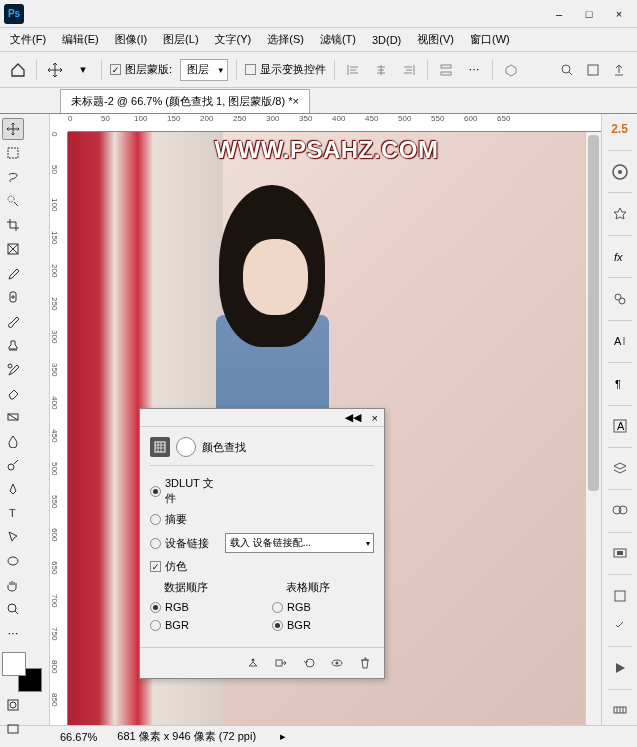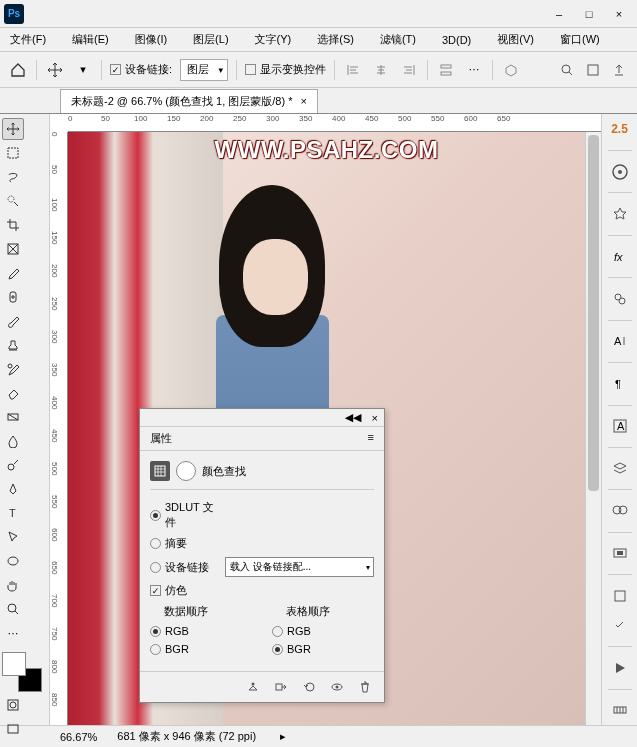--- a/index.html
+++ b/index.html
@@ -1,30 +1,30 @@
 <!DOCTYPE html>
 <html><head>
 <meta charset="utf-8">
 <style>
 * { margin: 0; padding: 0; box-sizing: border-box; font-family: "Microsoft YaHei", Arial, sans-serif; font-size: 11px; }
 body { background: #f0f0f0; width: 637px; height: 747px; overflow: hidden; }
 .titlebar { height: 28px; background: #f0f0f0; display: flex; align-items: center; padding: 0 4px; border-bottom: 1px solid #ccc; }
 .ps-logo { width: 20px; height: 20px; background: #001e36; color: #31a8ff; display: flex; align-items: center; justify-content: center; font-weight: bold; font-size: 10px; border-radius: 3px; }
 .window-controls { margin-left: auto; display: flex; gap: 2px; }
 .window-btn { width: 28px; height: 20px; display: flex; align-items: center; justify-content: center; cursor: pointer; }
-.menubar { height: 24px; display: flex; align-items: center; padding: 0 4px; gap: 14px; border-bottom: 1px solid #ccc; }
+.menubar { height: 24px; display: flex; align-items: center; padding: 0 4px; gap: 4px; border-bottom: 1px solid #ccc; }
 .menu-item { padding: 3px 6px; cursor: pointer; }
 .toolbar { height: 36px; display: flex; align-items: center; padding: 0 8px; gap: 8px; border-bottom: 1px solid #ccc; background: #f0f0f0; }
 .tb-icon { width: 20px; height: 20px; display: flex; align-items: center; justify-content: center; cursor: pointer; }
 .tb-sep { width: 1px; height: 20px; background: #ccc; }
 .tb-check { display: flex; align-items: center; gap: 4px; }
 .tb-select { height: 22px; padding: 0 18px 0 6px; background: #fff; border: 1px solid #aaa; position: relative; display: flex; align-items: center; }
 .tb-select::after { content: "▾"; position: absolute; right: 4px; font-size: 9px; }
 .doc-tab { height: 26px; display: flex; align-items: center; padding: 0 60px; background: #f0f0f0; border-bottom: 1px solid #888; }
-.tab { padding: 4px 10px; background: #fff; border: 1px solid #aaa; border-bottom: none; display: flex; align-items: center; gap: 8px; }
+.tab { padding: 4px 10px; background: #fff; border: 1px solid #aaa; border-bottom: none; display: flex; align-items: center; gap: 0; }
 .tab-close { cursor: pointer; }
 .main { display: flex; height: calc(747px - 28px - 24px - 36px - 26px - 22px); }
 .left-tools { width: 50px; background: #f0f0f0; padding: 4px 2px; display: flex; flex-wrap: wrap; gap: 2px; align-content: flex-start; border-right: 1px solid #ccc; }
 .tool { width: 22px; height: 22px; display: flex; align-items: center; justify-content: center; cursor: pointer; border-radius: 2px; position: relative; }
 .tool.active { background: #ddd; border: 1px solid #888; }
 .color-swatch { width: 40px; height: 40px; position: relative; margin-top: 6px; }
 .fg-color { width: 24px; height: 24px; background: #fff; border: 1px solid #888; position: absolute; top: 0; left: 0; z-index: 2; }
 .bg-color { width: 24px; height: 24px; background: #000; border: 1px solid #888; position: absolute; bottom: 0; right: 0; }
 .canvas-area { flex: 1; background: #fff; position: relative; overflow: hidden; }
 .ruler-h { height: 18px; background: #fff; border-bottom: 1px solid #888; position: relative; margin-left: 18px; overflow: hidden; }
@@ -100,21 +100,21 @@
   <div class="tb-sep"></div>
   <div class="tb-icon">
       <svg width="16" height="16" viewBox="0 0 16 16">
         <path d="M8 1v14M1 8h14M8 1l-2 2M8 1l2 2M8 15l-2-2M8 15l2-2M1 8l2-2M1 8l2 2M15 8l-2-2M15 8l-2 2" stroke="#333" stroke-width="1" fill="none"></path>
       </svg>
     </div>
   <div class="tb-icon">▾</div>
   <div class="tb-sep"></div>
   <div class="tb-check">
     <div class="checkbox checked"></div>
-    <span>设备链接:</span>
+    <span>图层蒙版:</span>
   </div>
   <div class="tb-select">图层</div>
   <div class="tb-sep"></div>
   <div class="tb-check">
     <div class="checkbox"></div>
     <span>显示变换控件</span>
   </div>
   <div class="tb-sep"></div>
   <div class="tb-icon">
       <svg width="14" height="14">
@@ -458,24 +458,20 @@
   <span>66.67%</span>
   <span>681 像素 x 946 像素 (72 ppi)</span>
   <span style="margin-left:4px">▸</span>
 </div>
 
 <div class="panel">
   <div class="panel-header">
     <span>◀◀</span>
     <span>×</span>
   </div>
-  <div class="panel-tab">
-    <span>属性</span>
-    <span style="float:right">≡</span>
-  </div>
   <div class="panel-body">
     <div class="panel-row">
       <div class="adj-icon">
           <svg width="14" height="14">
             <rect x="2" y="2" width="10" height="10" fill="none" stroke="#fff"></rect>
             <path d="M2 5h10M2 8h10M5 2v10M8 2v10" stroke="#fff" stroke-width="0.7"></path>
           </svg>
         </div>
       <div class="mask-icon"></div>
       <span>颜色查找</span>

